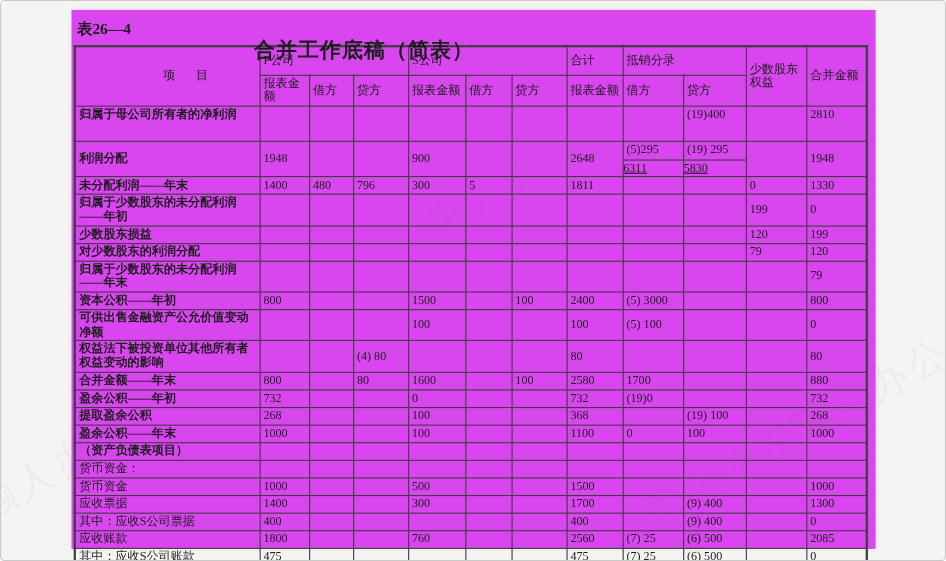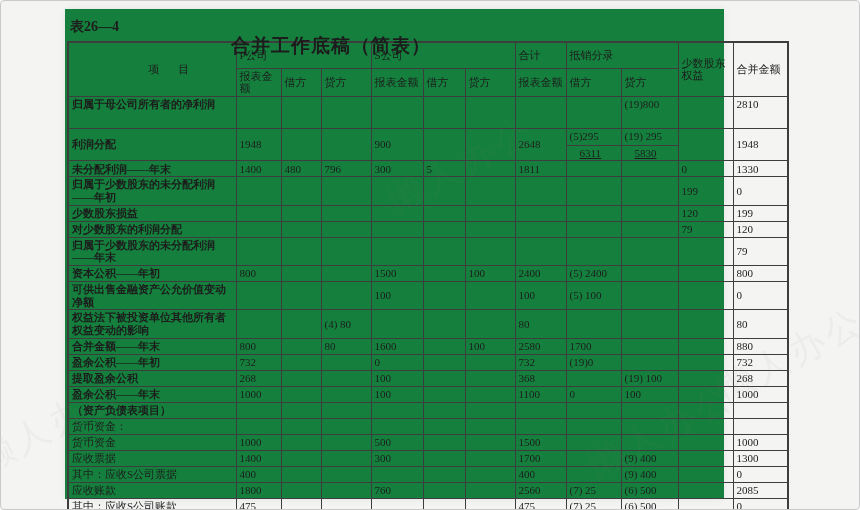--- a/index.html
+++ b/index.html
@@ -1,38 +1,38 @@
 <!DOCTYPE html>
 <html><head>
 <meta charset="utf-8">
 <style>
   html,body{margin:0;padding:0;background:#fff;}
   body{font-family:"Liberation Serif","DejaVu Serif",serif;color:#1c1c1c;}
   .screen{position:relative;width:858px;height:508px;border:1px solid #c9c9c9;border-radius:4px;
           background:#f4f4f3;overflow:hidden;}
-  .page{position:absolute;left:64px;top:8px;width:659px;height:490px;background:#15803d;
+  .page{position:absolute;left:64px;top:8px;width:731px;height:490px;background:#d946ef;
         box-shadow:0 0 8px rgba(0,0,0,0.07);}
   .titlebar{position:relative;height:32px;padding-top:7px;box-sizing:border-box;}
   .table-no{position:absolute;left:5px;top:9px;font-weight:bold;font-size:14px;}
   .main-title{position:absolute;left:166px;top:24px;font-weight:bold;font-size:19px;letter-spacing:1px;}
   table{border-collapse:collapse;table-layout:fixed;width:720px;margin-left:2px;
         font-size:11px;line-height:1.15;}
   th,td{border:1px solid #3d3d3d;padding:1px 3px;text-align:left;vertical-align:middle;
         font-weight:normal;overflow:hidden;}
   table{border:2px solid #3d3d3d;}
   thead tr.gr{height:26px;}
   thead tr.sub{height:24px;margin-left:44px;}
   th.item-h{text-align:center;letter-spacing:4px;padding-left:40px;}
   tbody tr{height:16px;}
   tbody tr.tall{height:32px;}
   tbody tr.vtop td{vertical-align:top;margin-top:40px;}
   tbody tr.b td.lbl{font-weight:bold;}
   td.split{padding:0;}
   td.split .sp-top{padding:1px 3px;border-bottom:1px solid #3d3d3d;height:14px;}
-  td.split .sp-bot{padding:1px 13px;}
+  td.split .sp-bot{padding:1px 0;}
   .ul{text-decoration:underline;}
   .wm{position:absolute;font-size:36px;color:#777;opacity:0.06;transform:rotate(-28deg);
       letter-spacing:4px;pointer-events:none;white-space:nowrap;z-index:5;}
 </style>
 </head>
 <body>
 
 <div class="screen">
   <span class="wm" style="left:-30px;top:400px;">懒人办公</span>
   <span class="wm" style="left:380px;top:140px;">懒人办公</span>
@@ -86,21 +86,21 @@
           <tr class="tall vtop b">
             <td class="lbl">归属于母公司所有者的净利润</td>
             <td></td>
             <td></td>
             <td></td>
             <td></td>
             <td></td>
             <td></td>
             <td></td>
             <td></td>
-            <td>(19)800</td>
+            <td>(19)400</td>
             <td></td>
             <td>2810</td>
           </tr>
           <tr class="tall b">
             <td class="lbl">利润分配</td>
             <td>1948</td>
             <td></td>
             <td></td>
             <td>900</td>
             <td></td>
@@ -189,21 +189,21 @@
           </tr>
           <tr class="b">
             <td class="lbl">资本公积——年初</td>
             <td>800</td>
             <td></td>
             <td></td>
             <td>1500</td>
             <td></td>
             <td>100</td>
             <td>2400</td>
-            <td>(5) 2400</td>
+            <td>(5) 3000</td>
             <td></td>
             <td></td>
             <td>800</td>
           </tr>
           <tr class="b">
             <td class="lbl">可供出售金融资产公允价值变动净额</td>
             <td></td>
             <td></td>
             <td></td>
             <td>100</td>

